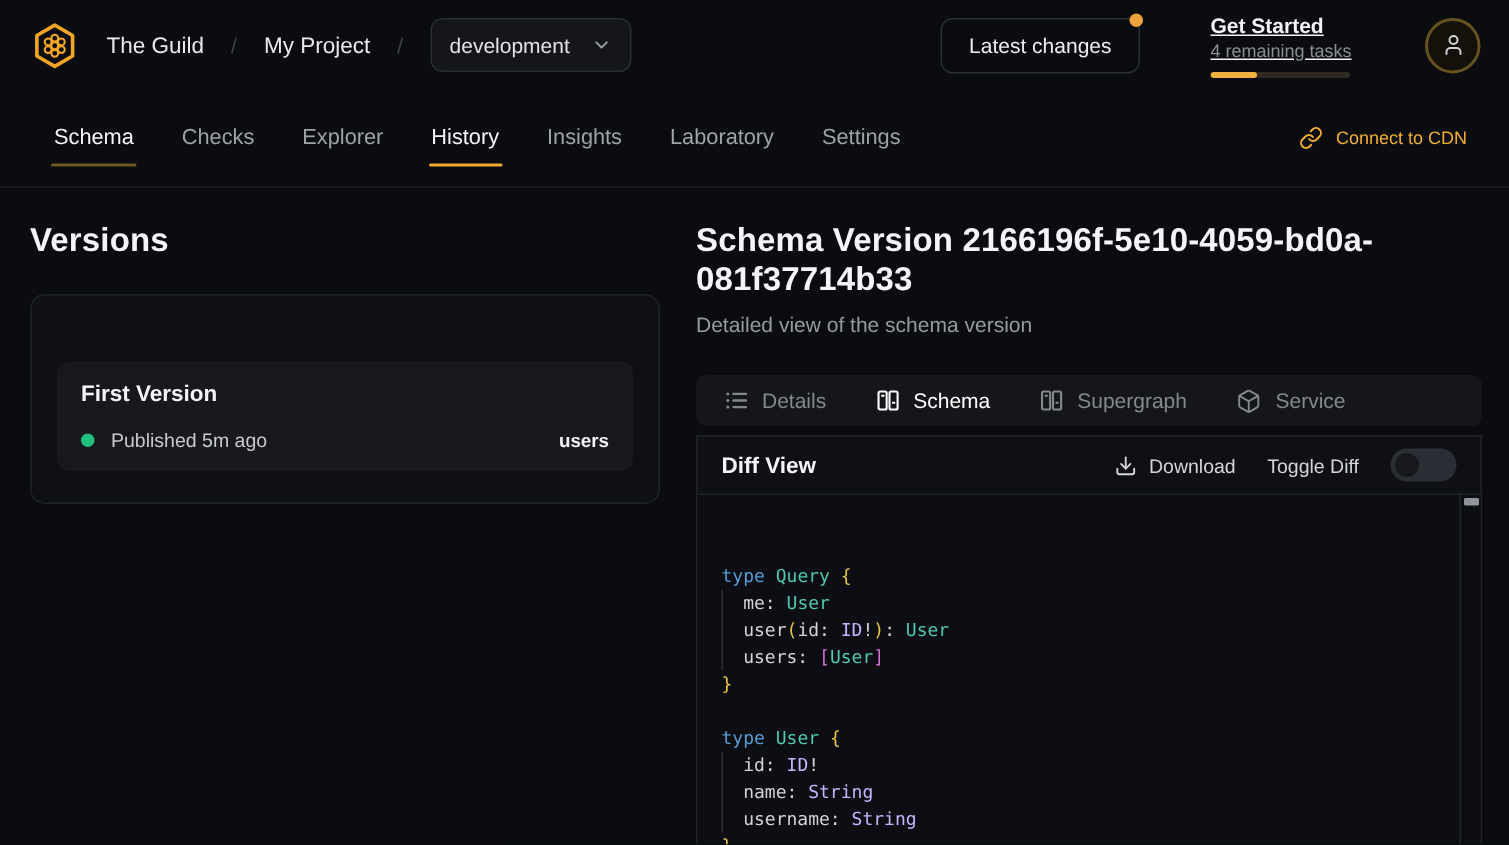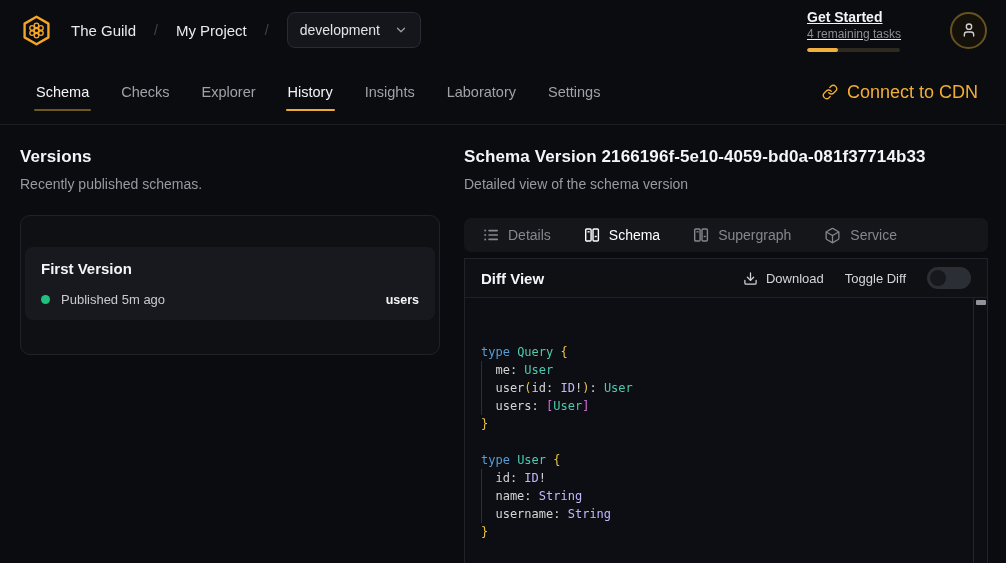--- a/index.html
+++ b/index.html
@@ -41,31 +41,31 @@
   .nav { display:flex; height:65px; border-bottom:1px solid #1a1d22; padding:14px 28px 0 36px; }
   .nav-tabs { display:flex; gap:32px; }
   .nav-tab {
     position:relative; height:36px; display:flex; align-items:center;
     font-size:14.5px; color:#9fa2a7; cursor:pointer; white-space:nowrap;
   }
   .nav-tab.bright { color:#f4f5f6; }
   .nav-tab .underline { position:absolute; left:-2px; right:-2px; bottom:-1px; height:2.5px; border-radius:1px; }
   .u-amber { background:#f0ab31; }
   .u-dim { background:#6f5720; }
-  .cdn-link { margin-left:auto; display:flex; align-items:center; gap:9px; height:36px; color:#f2ae33; font-size:18px; cursor:pointer; }
+  .cdn-link { margin-left:auto; display:flex; align-items:center; gap:9px; height:36px; color:#f2ae33; font-size:12px; cursor:pointer; }
   
   .main { display:flex; gap:24px; padding:22px 18px 0 20px; height:438px; }
   .col-left { flex:0 0 420px; }
   .col-right { flex:1; min-width:0; }
-  h2.section-title { font-size:17px; font-weight:700; color:#f4f5f6; letter-spacing:.1px; }
+  h2.section-title { font-size:22px; font-weight:700; color:#f4f5f6; letter-spacing:.1px; }
   .section-sub { margin-top:9px; font-size:14px; color:#979a9f; }
   
   .versions-card {
     margin-top:23px; background:#0e1014; border:1px solid #1f2227;
-    border-radius:10px; padding:4px; height:140px;
+    border-radius:10px; padding:17px; height:140px;
   }
   .version-item { margin-top:27px; background:#17191e; border-radius:8px; padding:13px 16px; cursor:pointer; }
   .vi-name { font-size:15px; font-weight:700; color:#f3f4f5; }
   .vi-author { margin-top:4px; font-size:13px; color:#8b8e93; }
   .vi-row { margin-top:15px; display:flex; align-items:center; }
   .dot-green { width:9px; height:9px; border-radius:50%; background:#22c07e; }
   .vi-status { margin-left:11px; font-size:13px; color:#c8cacd; }
   .vi-badge { margin-left:auto; font-size:12.5px; font-weight:700; color:#f3f4f5; }
   
   .detail-tabbar {
@@ -131,20 +131,24 @@
       <div class="env-btn">
         <span>development</span>
         <svg width="14" height="14" viewBox="0 0 24 24" fill="none" stroke="#9a9da2" stroke-width="2.2" stroke-linecap="round" stroke-linejoin="round">
             <polyline points="6 9 12 15 18 9"></polyline>
           </svg>
       </div>
     </div>
 
     <div class="spacer"></div>
 
+    <button class="latest-btn">
+      <span>Latest changes</span>
+      <span class="latest-dot"></span>
+    </button>
 
     <div class="get-started">
       <div class="gs-title">Get Started</div>
       <div class="gs-sub">4 remaining tasks</div>
       <div class="gs-bar">
         <div class="gs-fill" style="width: 33%;"></div>
       </div>
     </div>
 
     <div class="avatar">
@@ -187,21 +191,20 @@
           <path d="M14 11a5 5 0 0 0-7.54-.54l-3 3a5 5 0 0 0 7.07 7.07l1.71-1.71"></path>
         </svg>
       <span>Connect to CDN</span>
     </div>
   </div>
 
   <div class="main">
 
     <div class="col-left">
       <h2 class="section-title">Versions</h2>
-      <div class="section-sub">Recently published schemas.</div>
 
       <div class="versions-card">
         <div class="version-item">
           <div class="vi-name">First Version</div>
           <div class="vi-row">
             <span class="dot-green"></span>
             <span class="vi-status">Published 5m ago</span>
             <span class="vi-badge">users</span>
           </div>
         </div>

